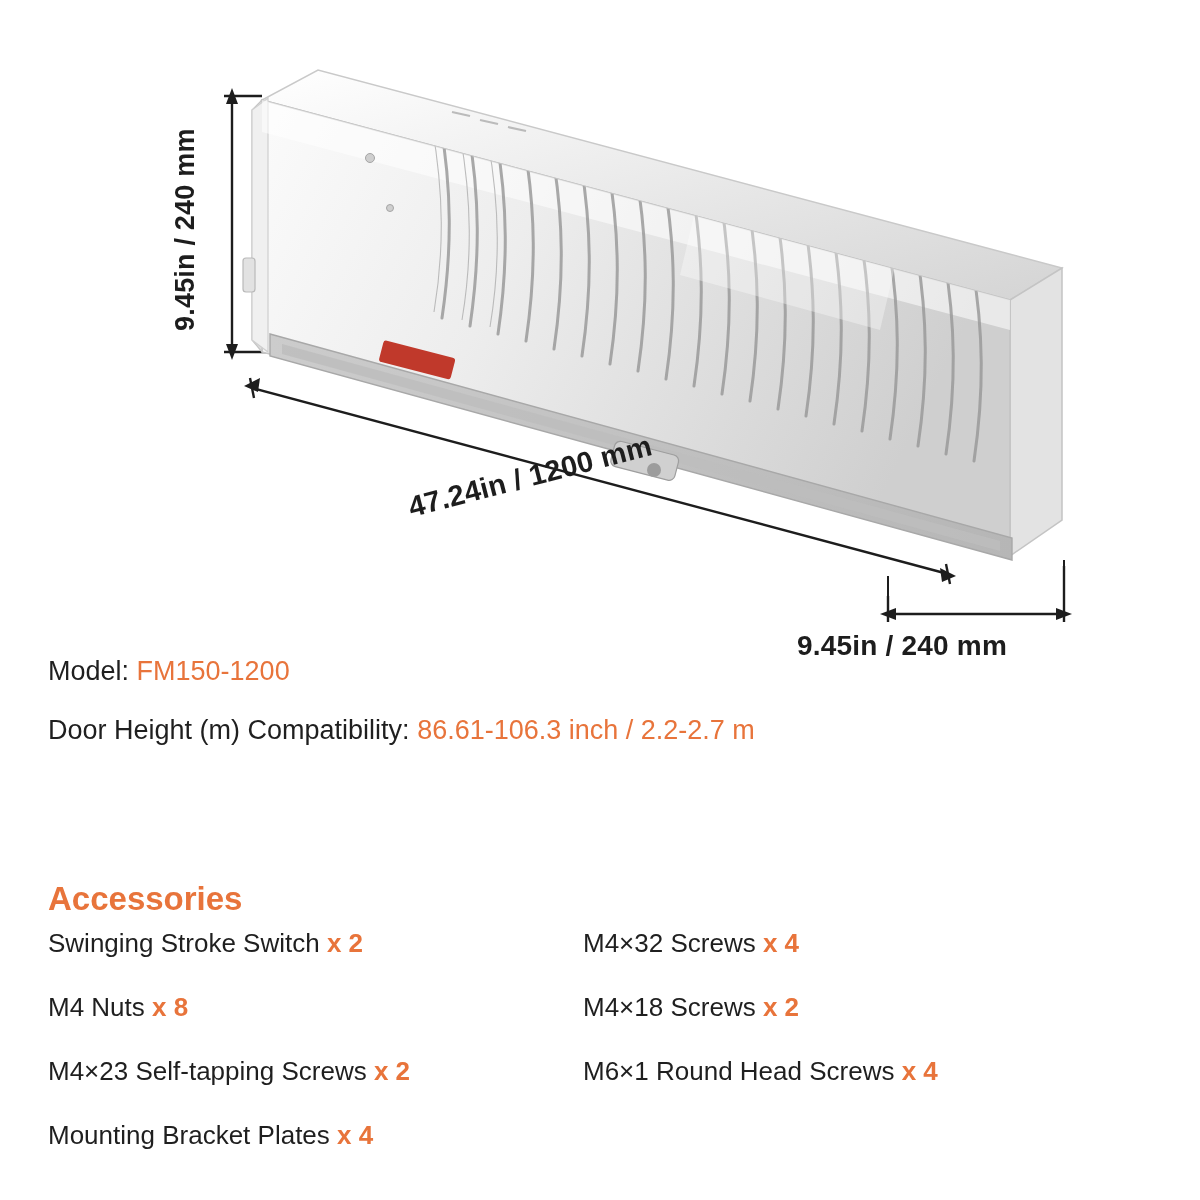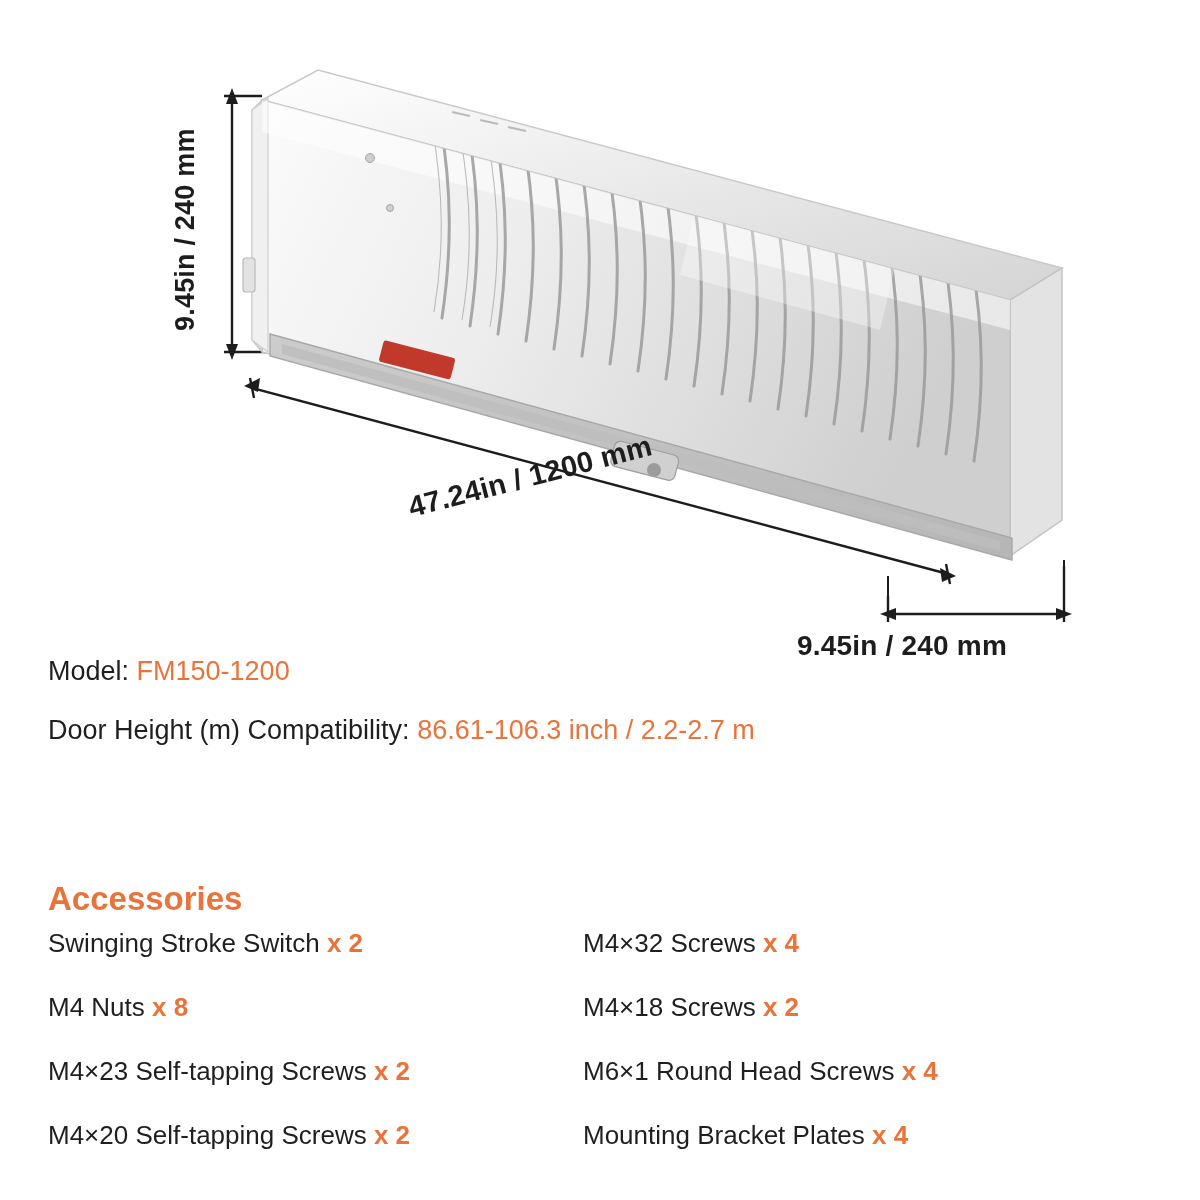--- a/index.html
+++ b/index.html
@@ -272,20 +272,16 @@
   </div>
   <div class="acc-item">
     <span>M4×23 Self-tapping Screws</span>
     <span class="qty">x 2</span>
   </div>
   <div class="acc-item">
     <span>M6×1 Round Head Screws</span>
     <span class="qty">x 4</span>
   </div>
   <div class="acc-item">
-    <span>M4×20 Self-tapping Screws</span>
-    <span class="qty">x 2</span>
-  </div>
-  <div class="acc-item">
     <span>Mounting Bracket Plates</span>
     <span class="qty">x 4</span>
   </div>
 </div>
 
 </body></html>

